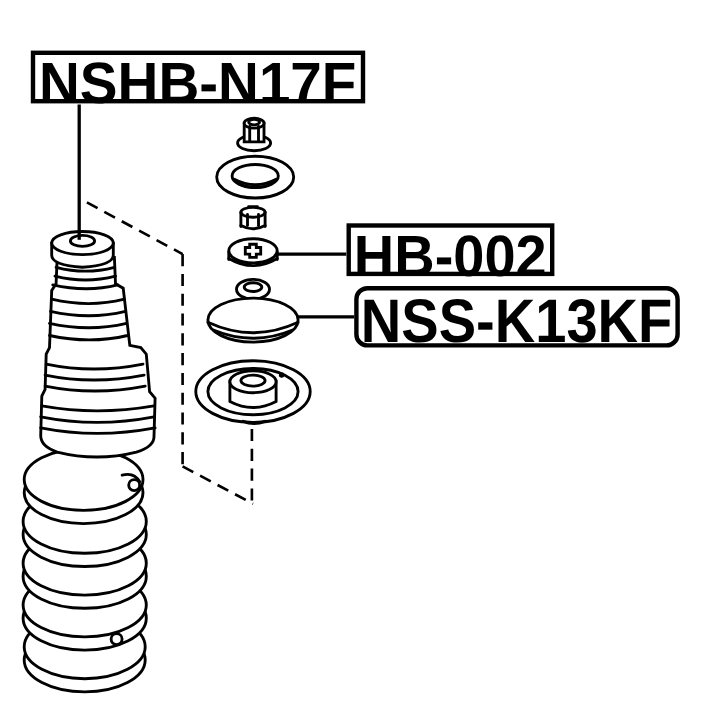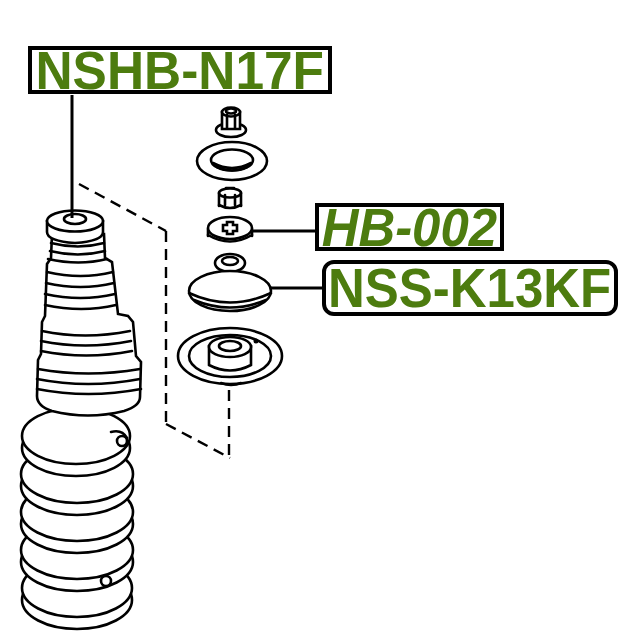--- a/index.html
+++ b/index.html
@@ -1,25 +1,25 @@
 <!DOCTYPE html>
 <html><head>
 <meta charset="utf-8">
 <style>
   html,body{margin:0;padding:0;background:#fff;}
   #canvas{position:relative;width:640px;height:640px;background:#fff;overflow:hidden;
           font-family:"Liberation Sans",sans-serif;}
   #drawing{position:absolute;left:0;top:0;}
   .label-box{position:absolute;background:#fff;border:4px solid #000;box-sizing:border-box;
-             display:flex;align-items:center;justify-content:center;overflow:visible;
-             font-weight:bold;color:#4d7c0f;line-height:1;white-space:nowrap;}
+             display:flex;justify-content:center;overflow:visible;
+             font-weight:bold;color:#000000;line-height:1;white-space:nowrap;}
   .label-box span{display:inline-block;}
   #box-nshb{left:28px;top:46px;width:304px;height:48px;font-size:53px;}
   #box-nshb span{transform:scaleX(0.97);}
-  #box-hb{left:315px;top:203px;width:189px;height:48px;font-size:53px;font-style:italic;}
+  #box-hb{left:315px;top:203px;width:189px;height:48px;font-size:53px;}
   #box-hb span{transform:scaleX(0.96);}
   #box-nss{left:322px;top:260px;width:296px;height:56px;font-size:56px;border-radius:12px;}
   #box-nss span{transform:scaleX(0.91);}
   .ln{stroke:#000;fill:none;stroke-width:2.6;stroke-linecap:round;}
   .wh{stroke:#000;fill:#fff;stroke-width:2.6;}
   .dash{stroke:#000;fill:none;stroke-width:2.4;stroke-dasharray:11 7;}
   .leader{stroke:#000;fill:none;stroke-width:3;}
 </style>
 </head>
 <body>

